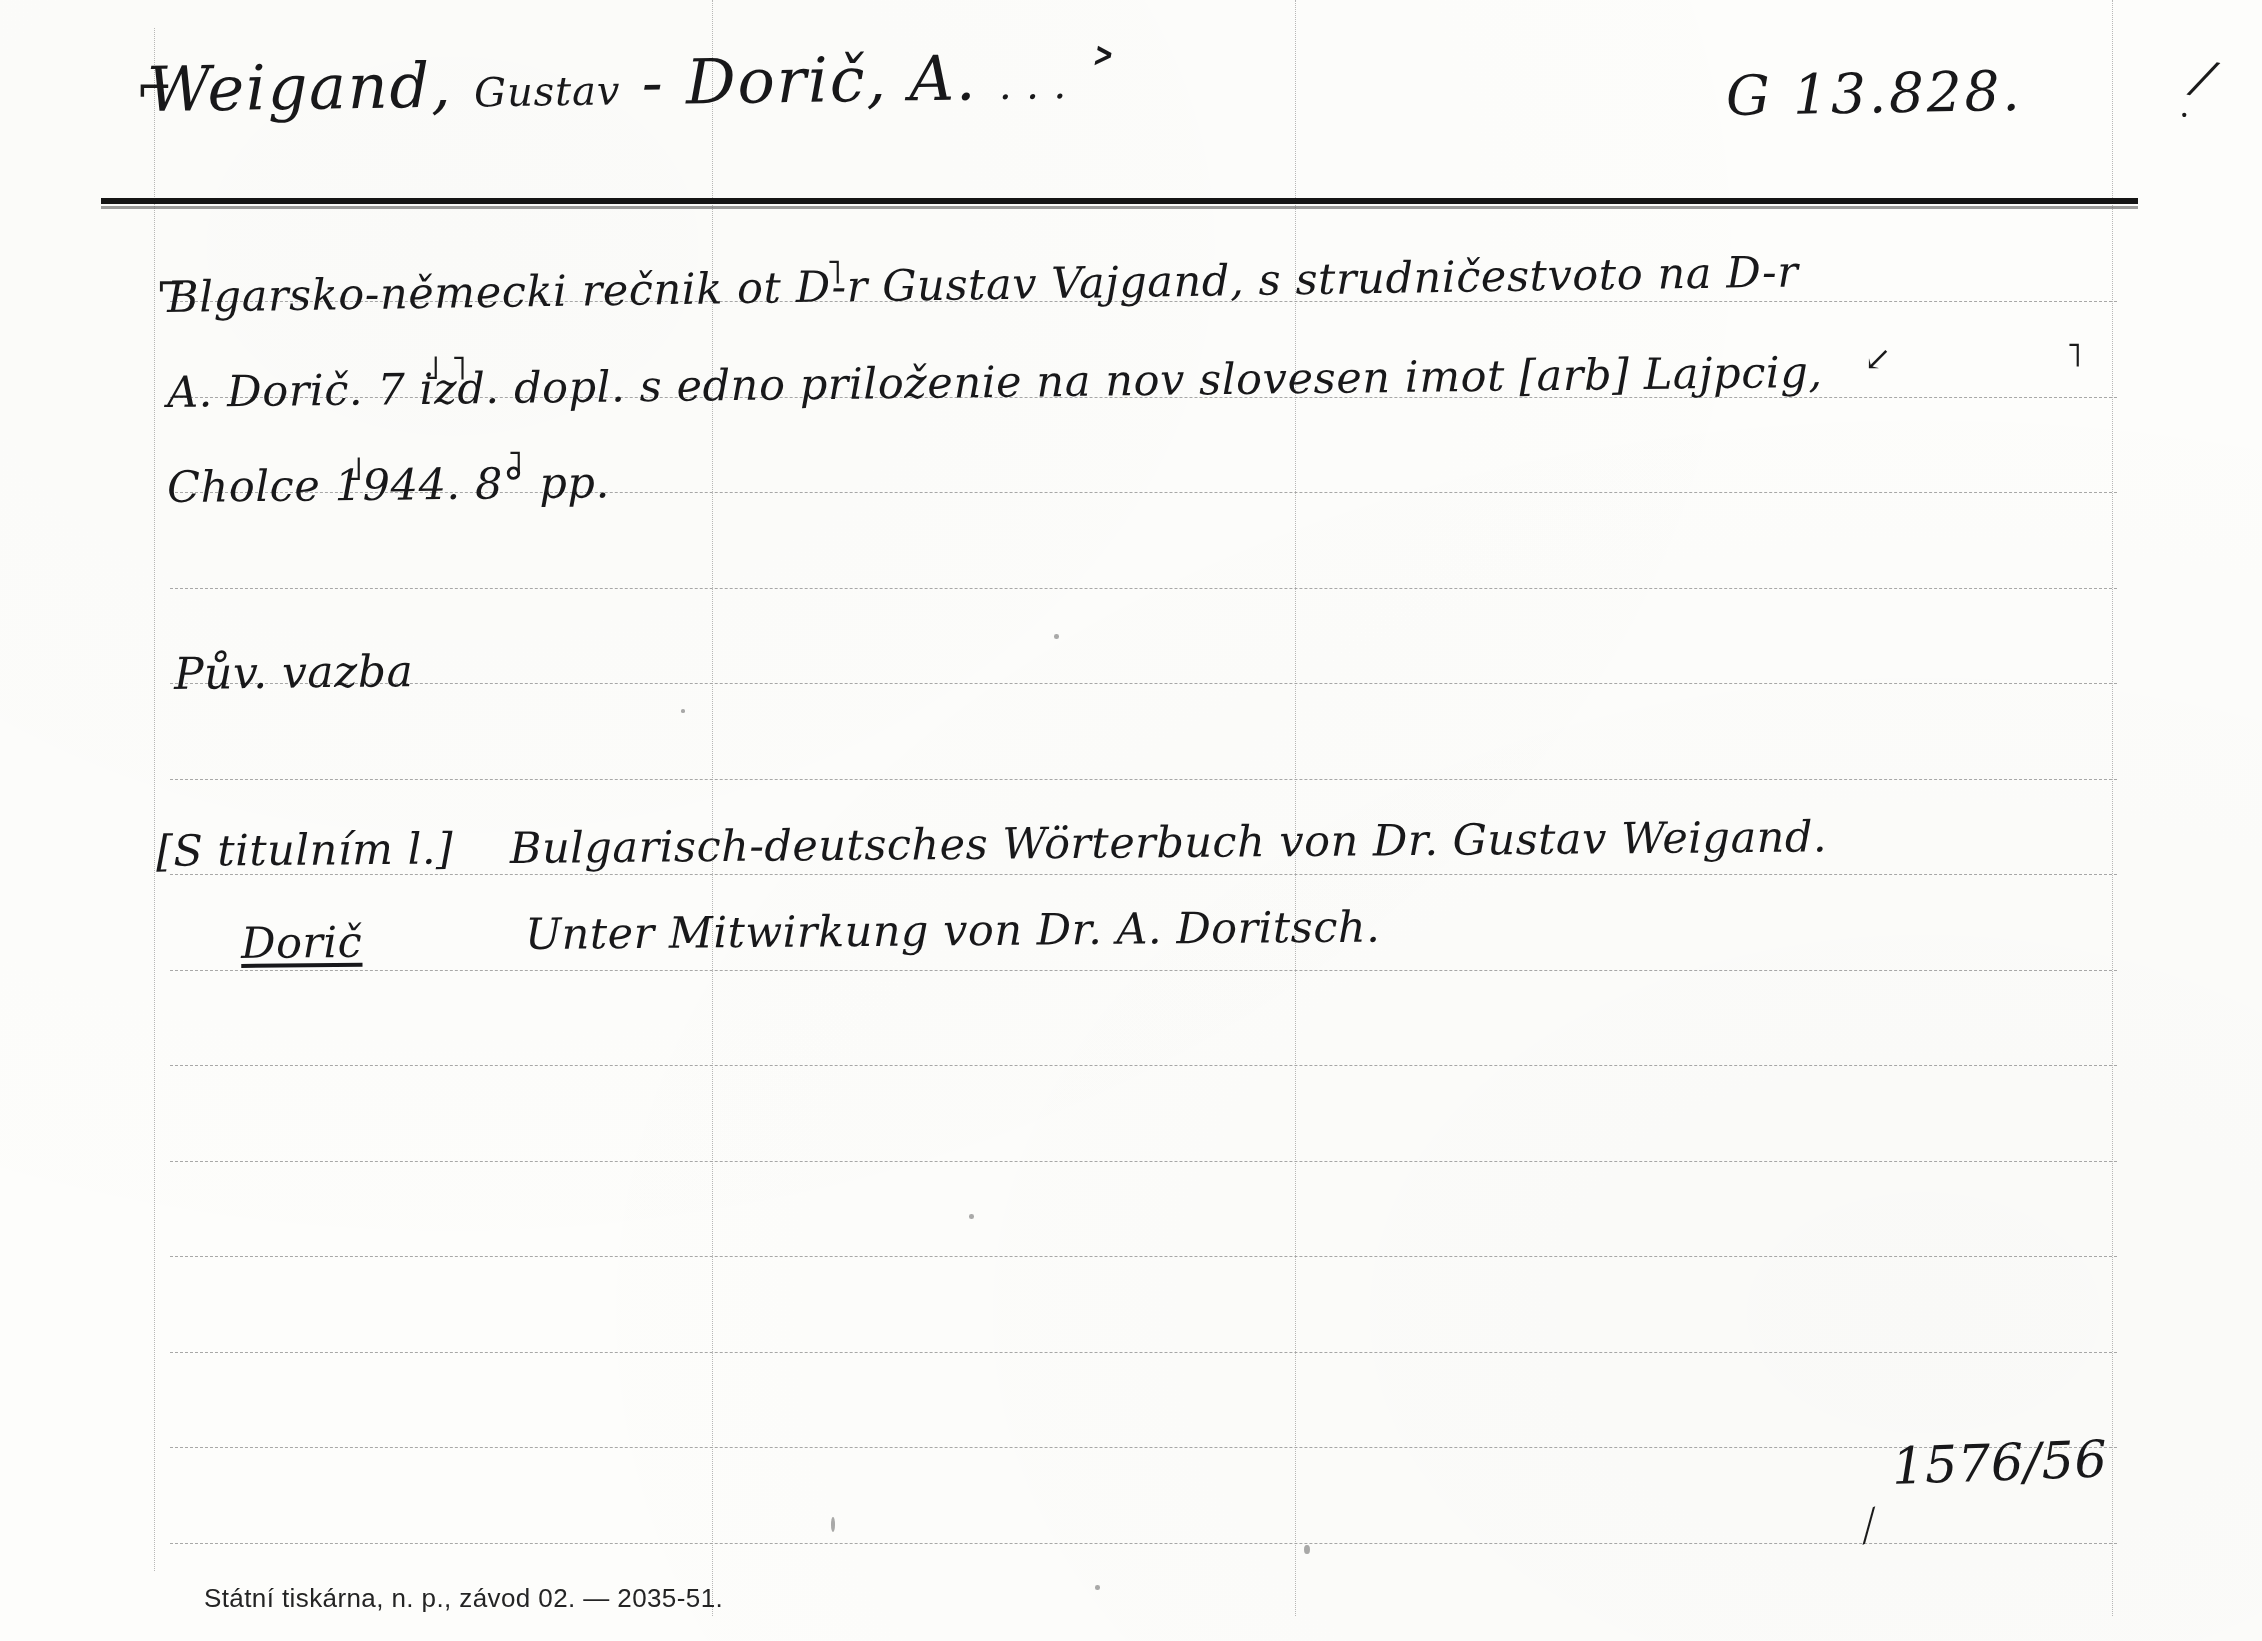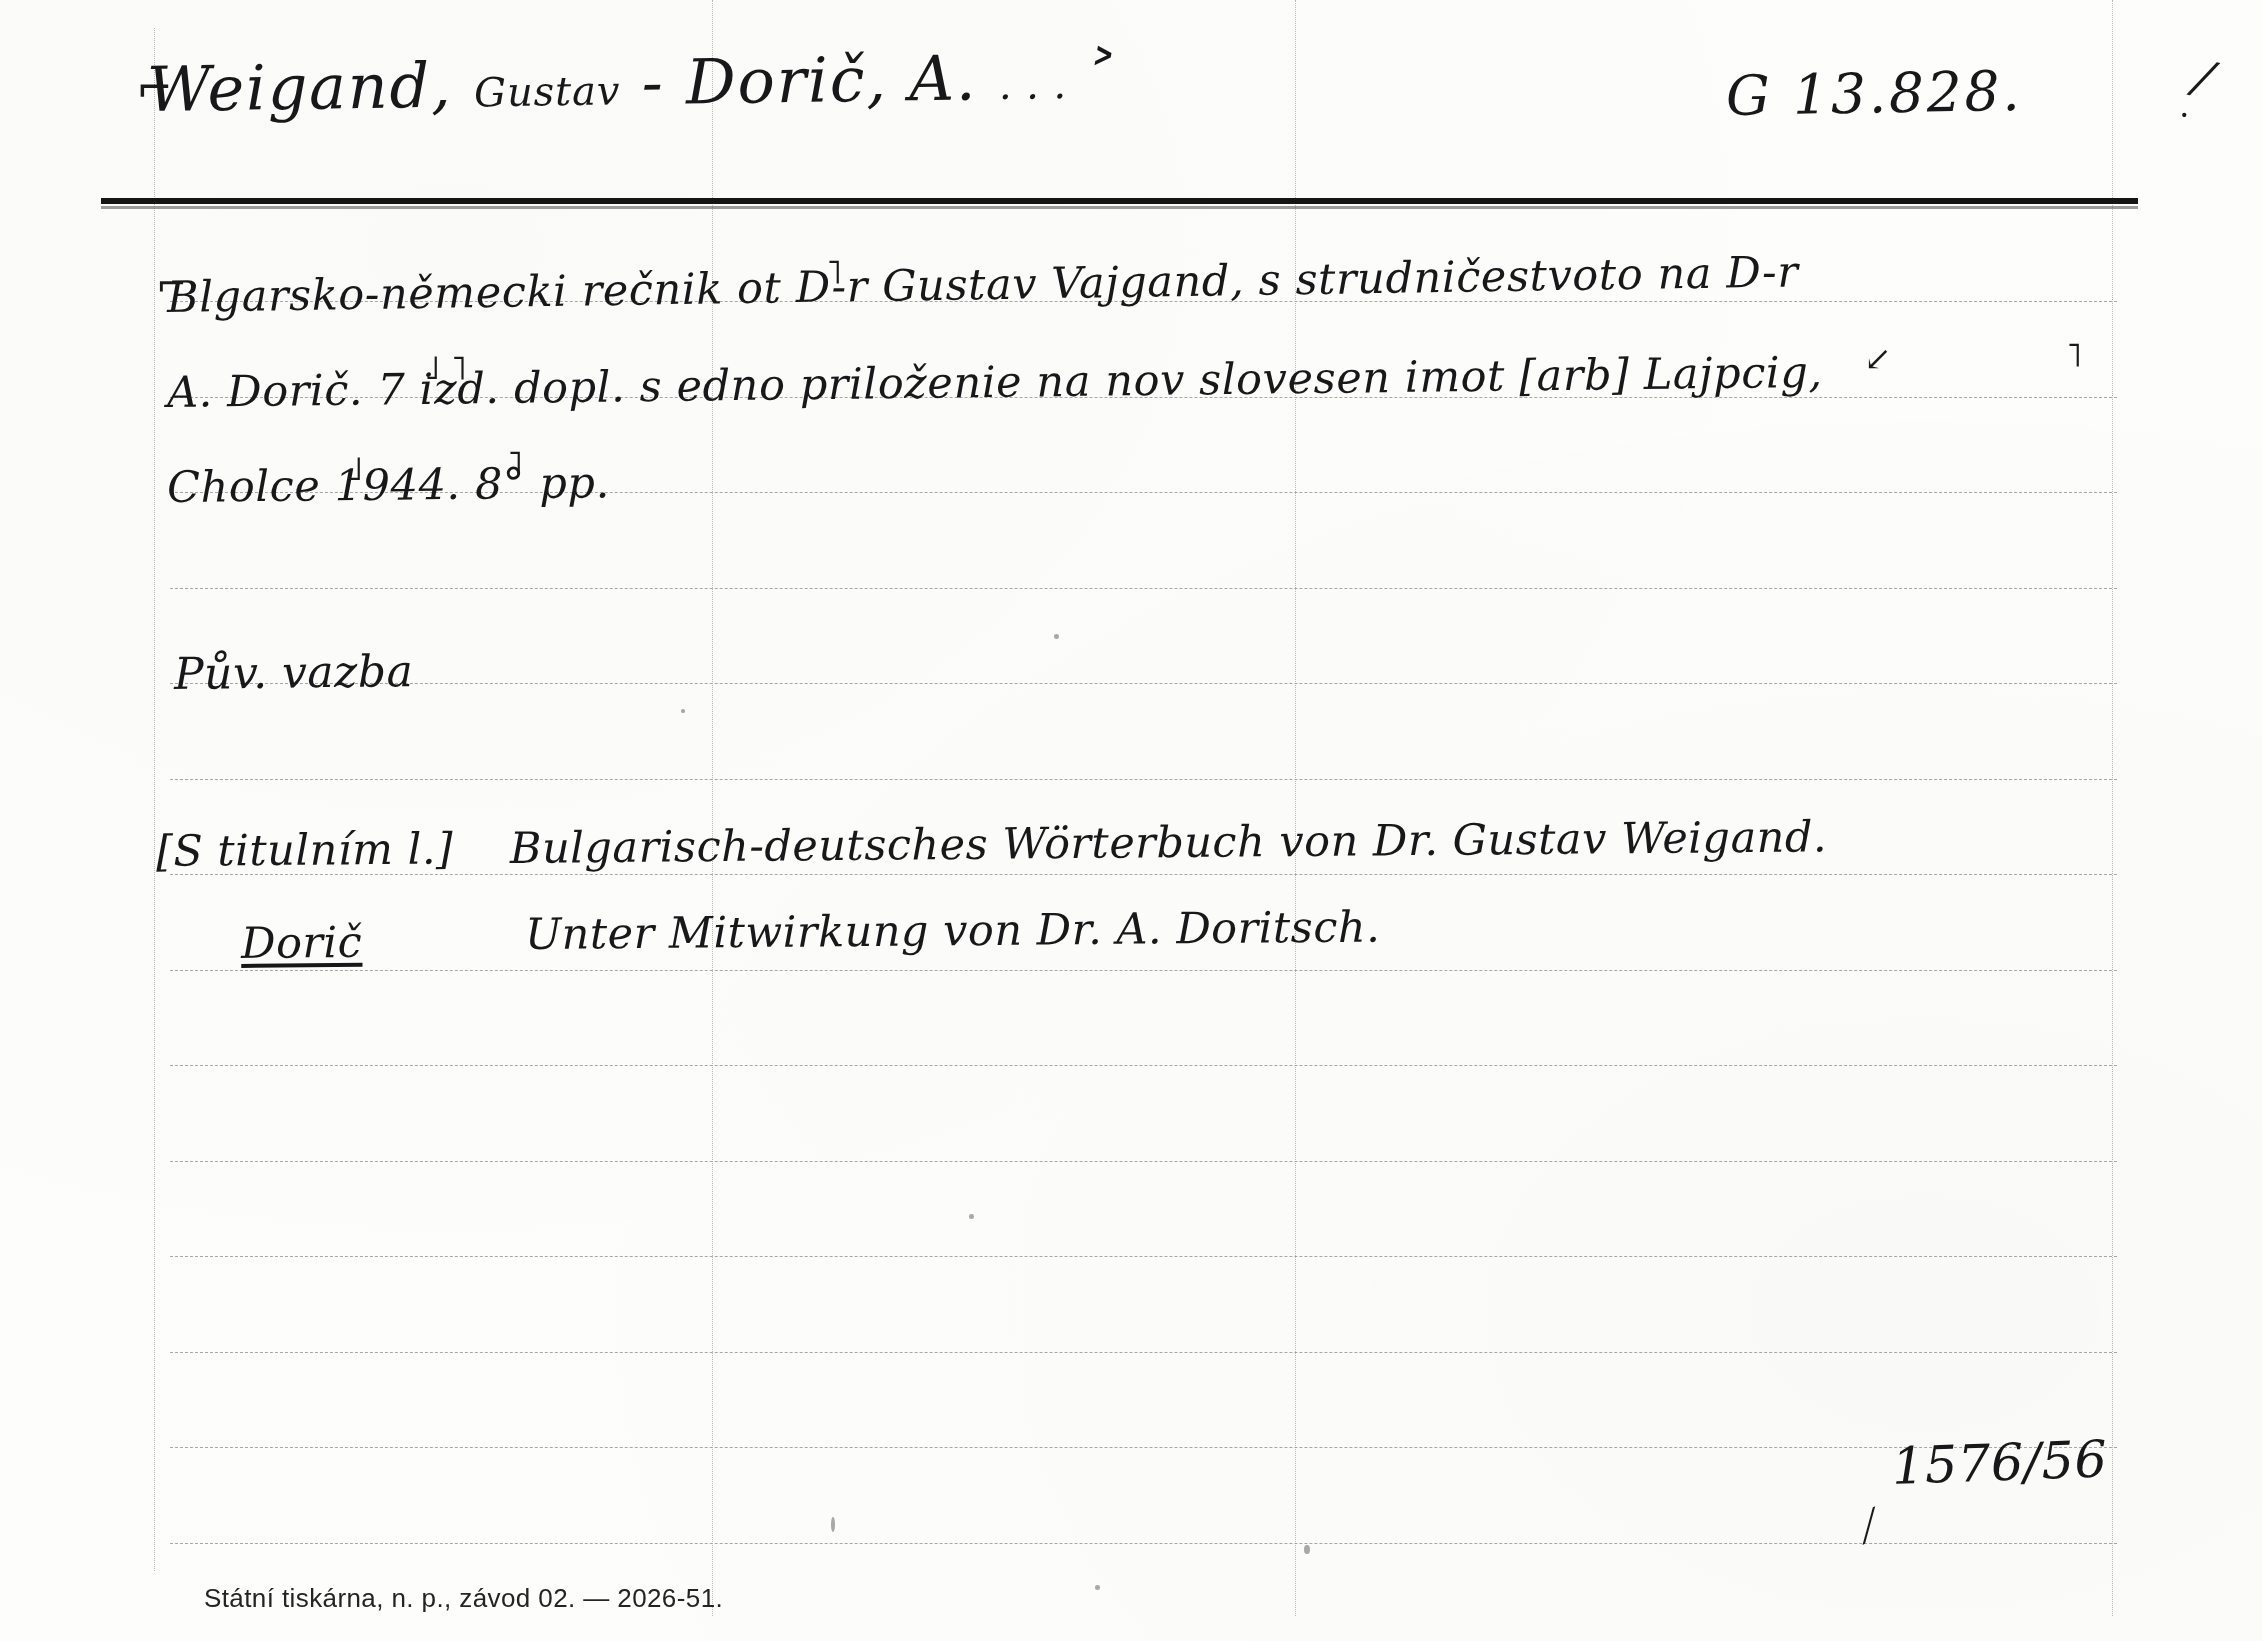--- a/index.html
+++ b/index.html
@@ -230,16 +230,16 @@
   <div class="hw" id="hw-acc">1576/56</div>
   <div class="mark" style="left:1855px; top:1506px; font-size:40px; transform:rotate(-25deg);">⟋</div>
 
   <div class="speck" style="left:1054px; top:634px; width:4.6px; height:4.6px;"></div>
   <div class="speck" style="left:681px; top:709px; width:3.7px; height:3.7px;"></div>
   <div class="speck" style="left:969px; top:1214px; width:4.6px; height:4.6px;"></div>
   <div class="speck" style="left:1304px; top:1545px; width:5.5px; height:9.2px;"></div>
   <div class="speck" style="left:1095px; top:1585px; width:4.6px; height:4.6px;"></div>
   <div class="speck" style="left:831px; top:1517px; width:3.7px; height:14.7px;"></div>
 
-  <div id="imprint">Státní tiskárna, n. p., závod 02. — 2026-51.</div>
+  <div id="imprint">Státní tiskárna, n. p., závod 02. — 2035-51.</div>
 
 </div>
 
 
 </body></html>

